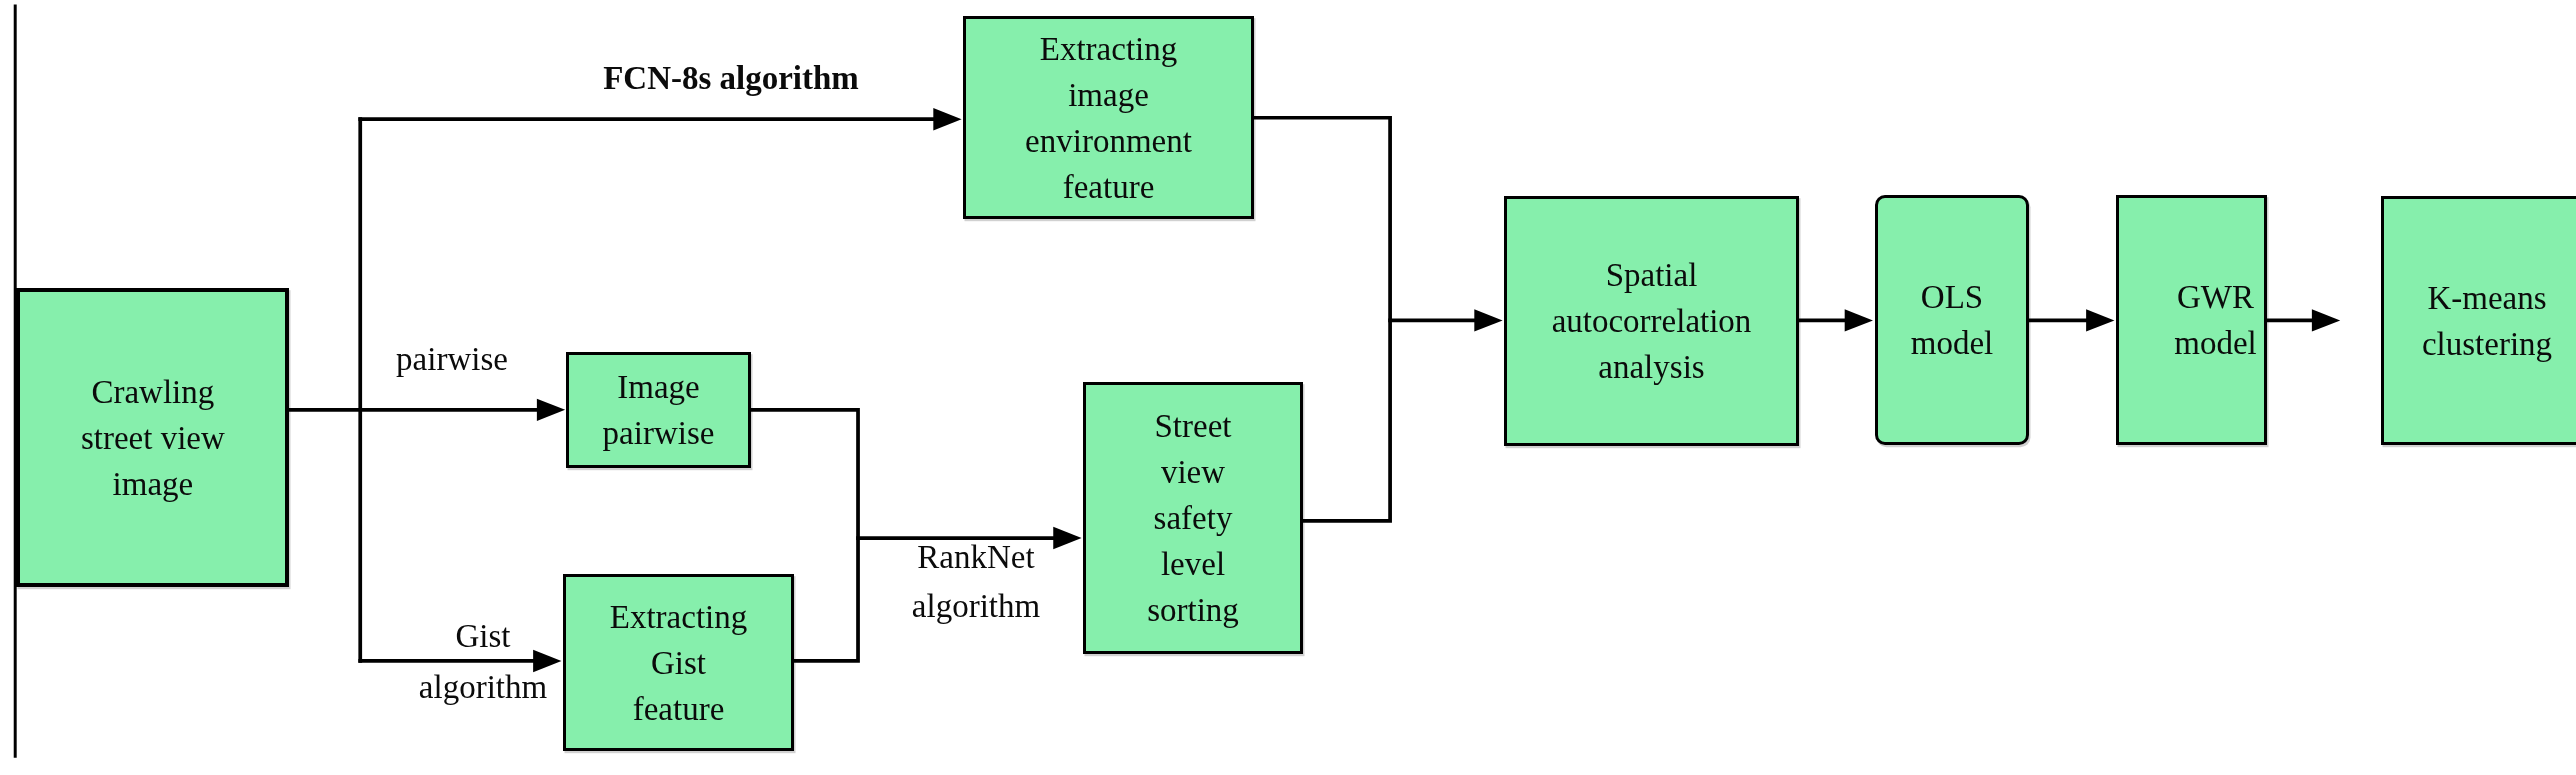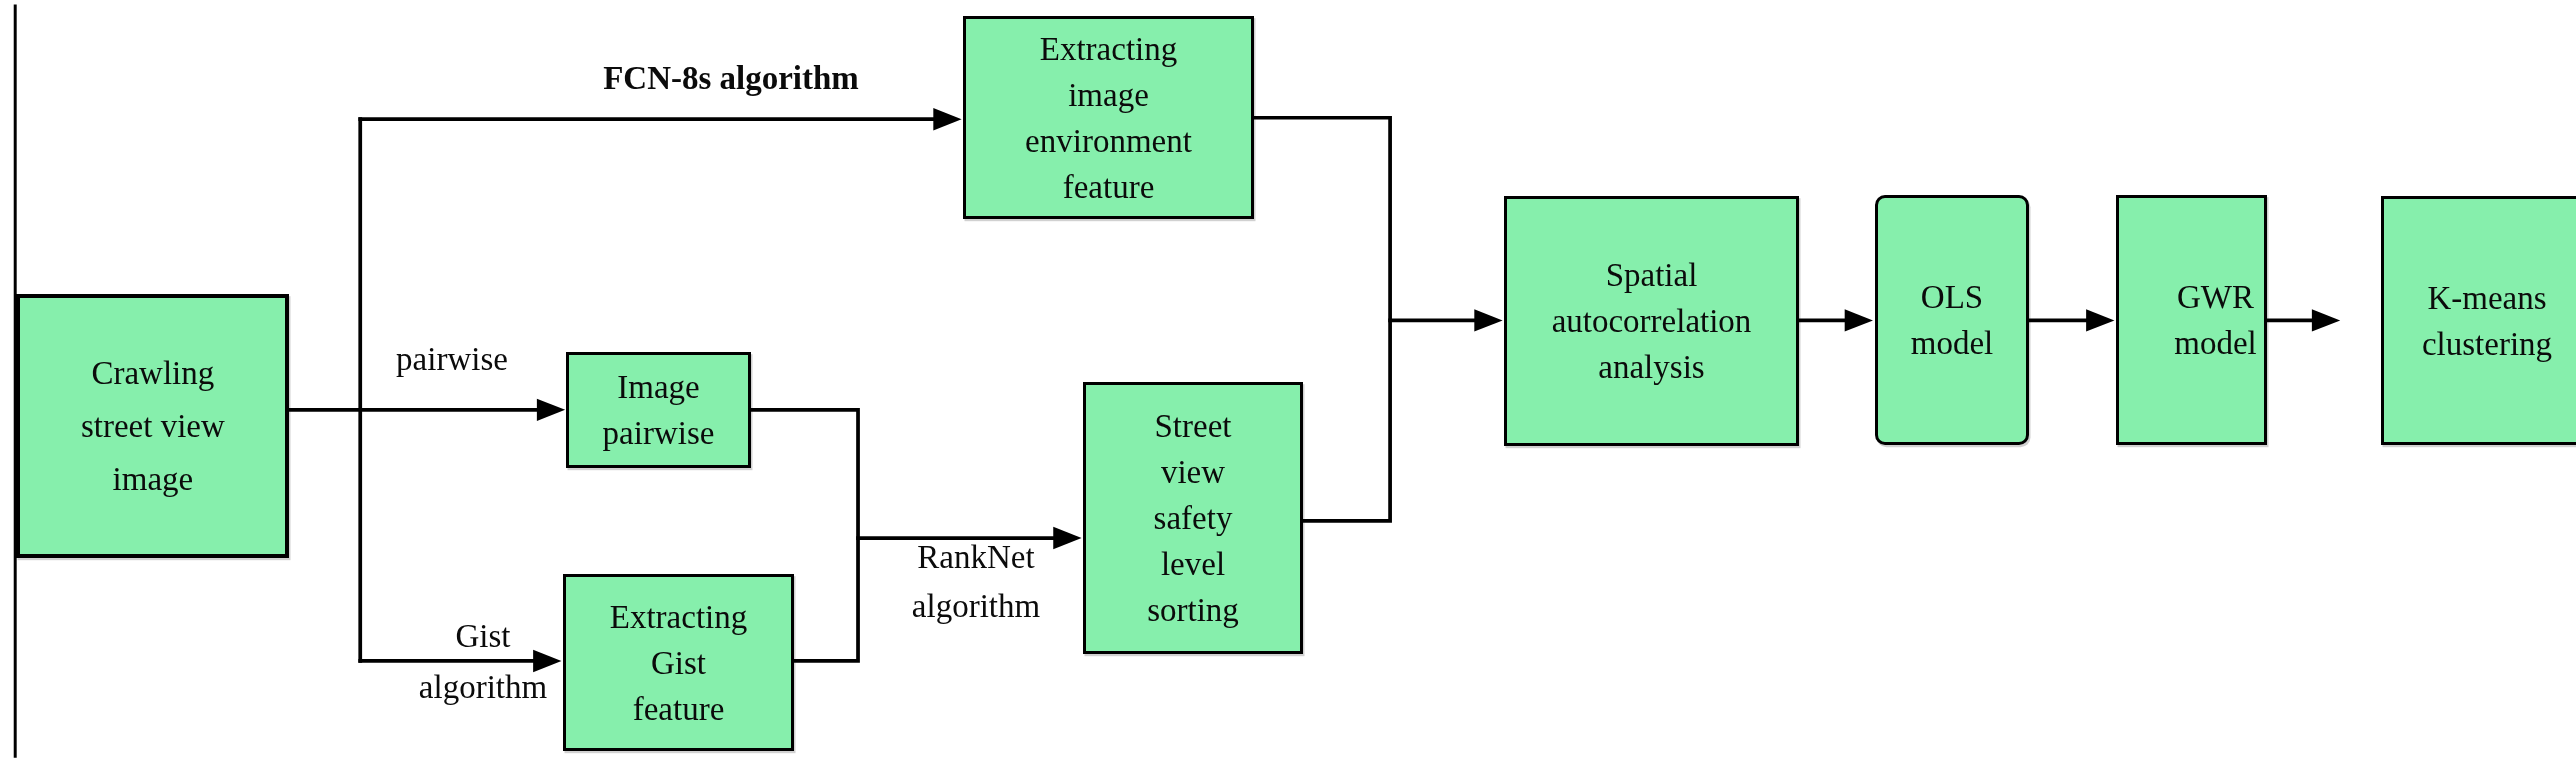--- a/index.html
+++ b/index.html
@@ -38,21 +38,21 @@
     transform: translate(-50%, -50%);
     text-align: center;
     font-size: 33px;
     line-height: 46px;
   }
   .elabel span { display: block; white-space: nowrap; }
   #label-gist    { line-height: 51px; }
   #label-ranknet { line-height: 49px; margin-top: 44px; }
 
   
-  #node-crawling       { left:   16.4px; top: 294px; width: 273px; height: 264px; border-width: 4.5px; gap: 7px; }
+  #node-crawling       { left:   16.4px; top: 288px; width: 273px; height: 299px; border-width: 4.5px; }
   #node-built-env      { left: 963px; top:  16.4px; width: 291px; height: 203px; }
   #node-image-labeling { left:  566px; top: 352px; width: 185px; height: 116px; }
   #node-gist-feature   { left:  563px; top: 574px; width: 231px; height: 177px; }
   #node-safety         { left: 1083px; top: 382px; width: 220px; height: 272px; }
   #node-spatial        { left: 1504px; top: 196px; width: 295px; height: 250px; }
   #node-ols            { left: 1875px; top: 195px; width: 154px; height: 250px; border-radius: 10px; }
   #node-gwr            { left: 2116px; top: 195px; width: 151px; height: 250px; padding-left: 48px; }
   #node-kmeans         { left: 2342px; top: 196px; width: 212px; height: 249px; margin-left: 39px; }
 
   

